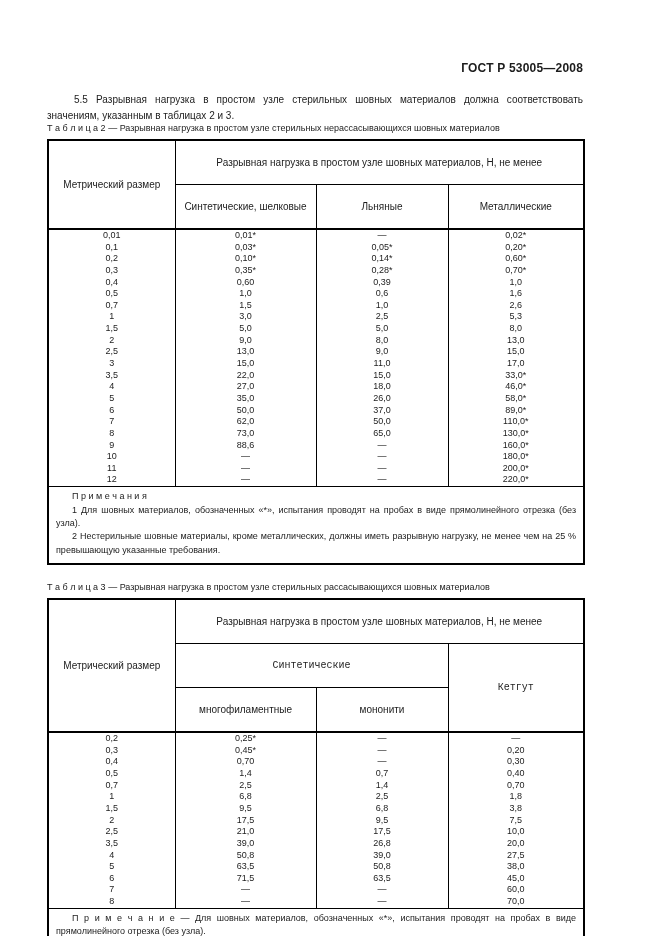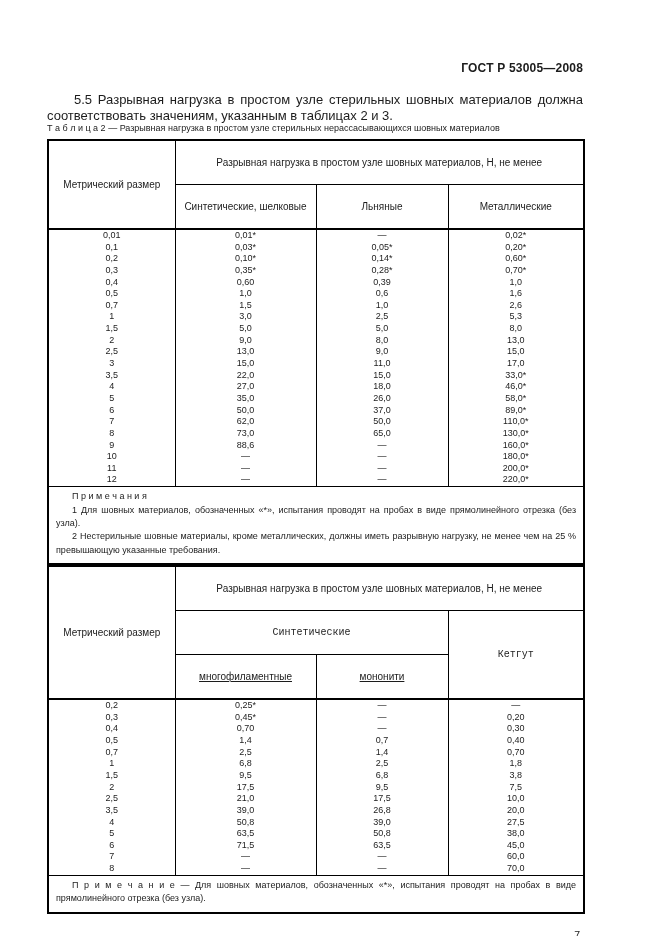--- a/index.html
+++ b/index.html
@@ -18,21 +18,21 @@
   }
   .doc-header {
     padding-top: 61px;
     text-align: right;
     font-weight: bold;
     font-size: 12px;
     letter-spacing: 0.2px;
   }
   .para {
     margin-top: 17px;
-    font-size: 13px;
+    font-size: 10px;
     line-height: 15.5px;
     text-indent: 27px;
     text-align: justify;
   }
   .caption {
     font-size: 9px;
     line-height: 11px;
     margin-bottom: 5px;
   }
   .caption.second { margin-top: 17px; }
@@ -76,21 +76,21 @@
   .note { text-indent: 16px; text-align: justify; }
   .page-num {
     margin-top: 15px;
     text-align: right;
     font-size: 10.5px;
     padding-right: 3px;
   }
   
   table.gost.t3 tr.span-row th { height: 25px; }
   table.gost.t3 tr.mid-row th { height: 23px; font-family: Liberation Mono, monospace; }
-  table.gost.t3 tr.sub-row th { height: 21px; text-decoration: underline; }
+  table.gost.t3 tr.sub-row th { height: 21px; }
 </style>
 </head>
 <body>
 
 <div class="page">
   <div class="content">
 
     <div class="doc-header">ГОСТ Р 53005—2008</div>
 
     <p class="para">5.5 Разрывная нагрузка в простом узле стерильных шовных материалов должна соответствовать значениям, указанным в таблицах 2 и 3.</p>
@@ -253,20 +253,21 @@
         <tr>
           <td colspan="4">
             <div class="note-title">П р и м е ч а н и я</div>
             <div class="note">1 Для шовных материалов, обозначенных «*», испытания проводят на пробах в виде прямолинейного отрезка (без узла).</div>
             <div class="note">2 Нестерильные шовные материалы, кроме металлических, должны иметь разрывную нагрузку, не менее чем на 25 % превышающую указанные требования.</div>
           </td>
         </tr>
       </tfoot>
     </table>
 
+    <div class="caption second"><span>Т а б л и ц а  3</span> <span>— Разрывная нагрузка в простом узле стерильных рассасывающихся шовных материалов</span></div>
 
     <table class="gost t3">
       <colgroup>
         <col style="width:127px">
           <col style="width:141px">
           <col style="width:132px">
           <col style="width:136px">
       </colgroup>
       <thead>
         <tr class="span-row">

